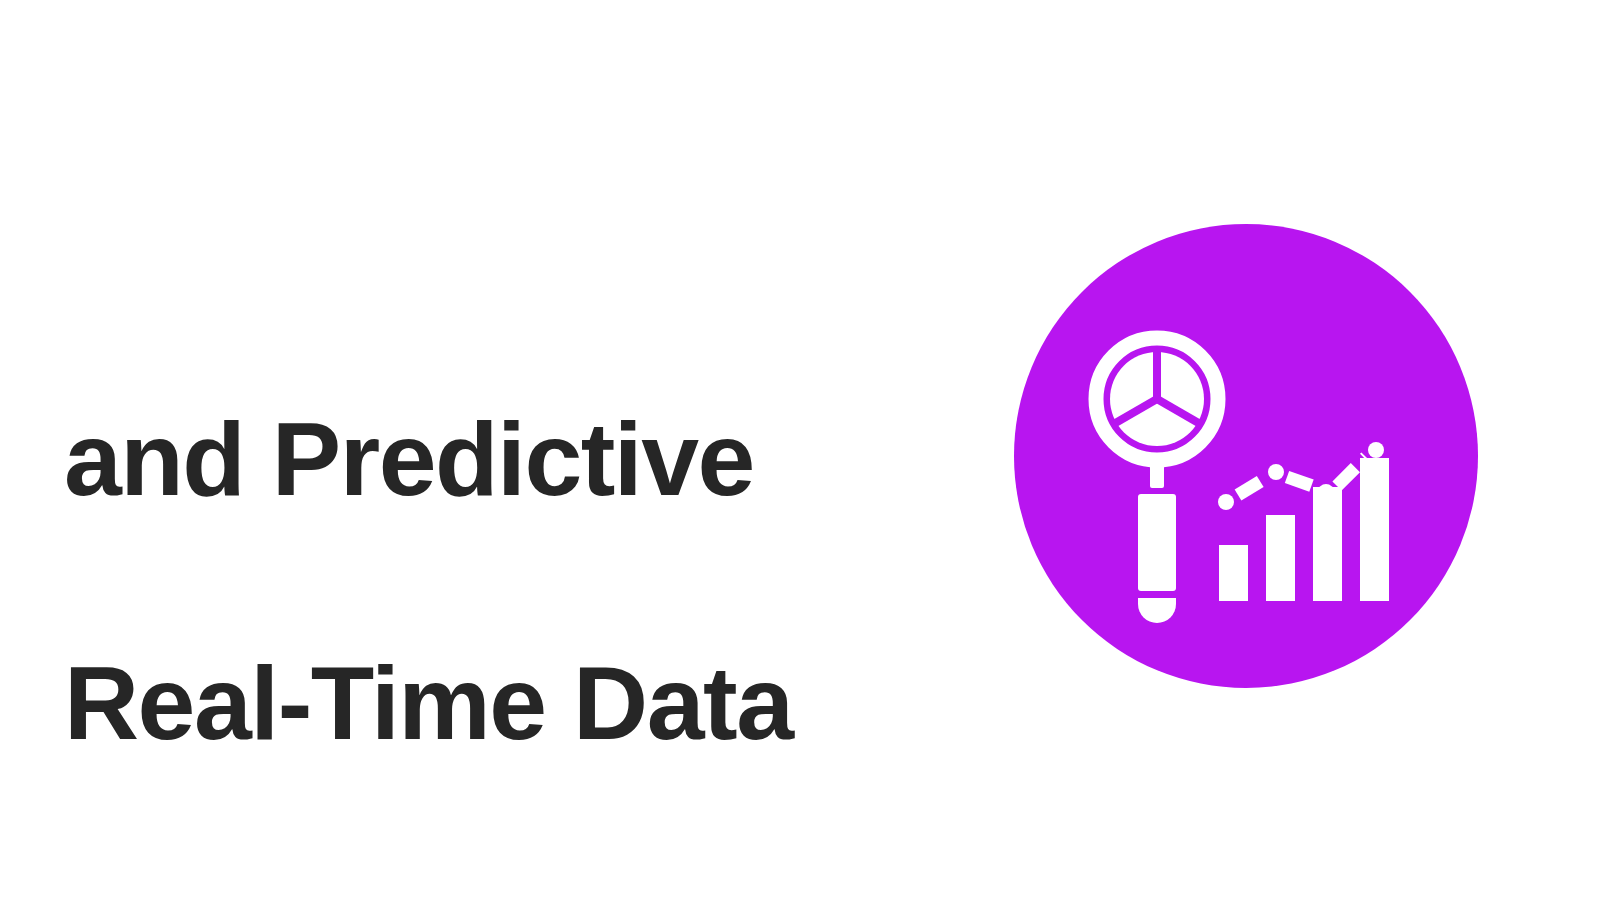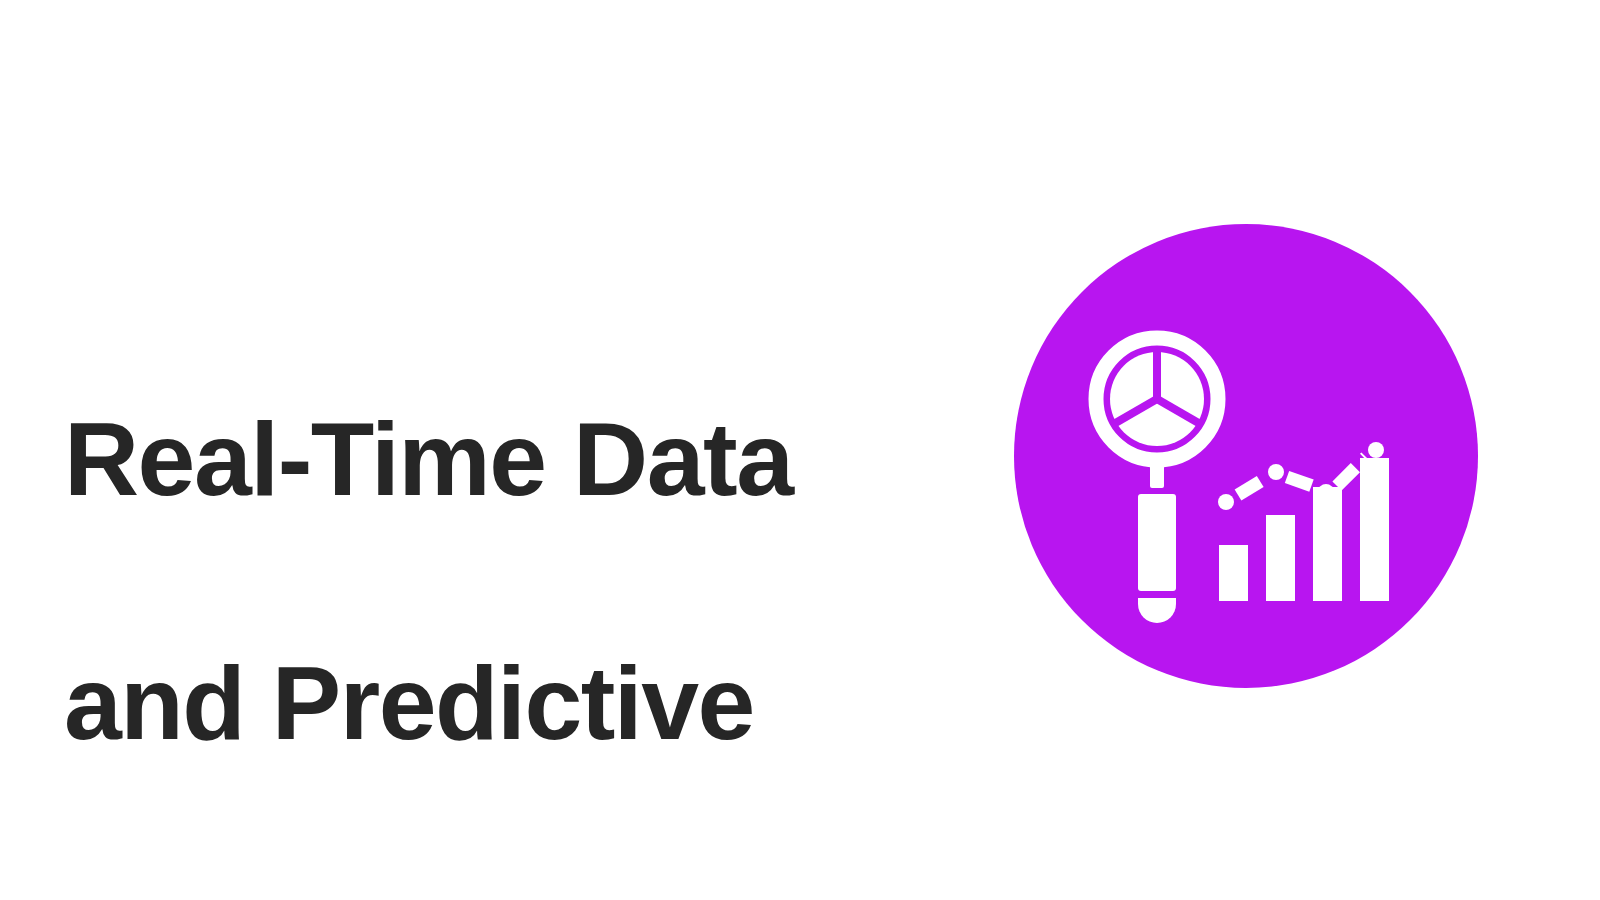--- a/index.html
+++ b/index.html
@@ -76,22 +76,22 @@
     height: 464px;
   }
 </style>
 </head>
 <body>
 
 <div class="slide">
 
   <div class="heading-block">
     <h1 class="heading">
+      <span class="heading-line">and Predictive</span>
       <span class="heading-line">Real-Time Data</span>
-      <span class="heading-line">and Predictive</span>
       <span class="heading-line">Analytics</span>
     </h1>
   </div>
 
   <div class="icon-badge">
     <div class="glyph-wrap">
       <svg viewBox="0 0 464 464" xmlns="http://www.w3.org/2000/svg" aria-hidden="true">
 
         <g>
 

